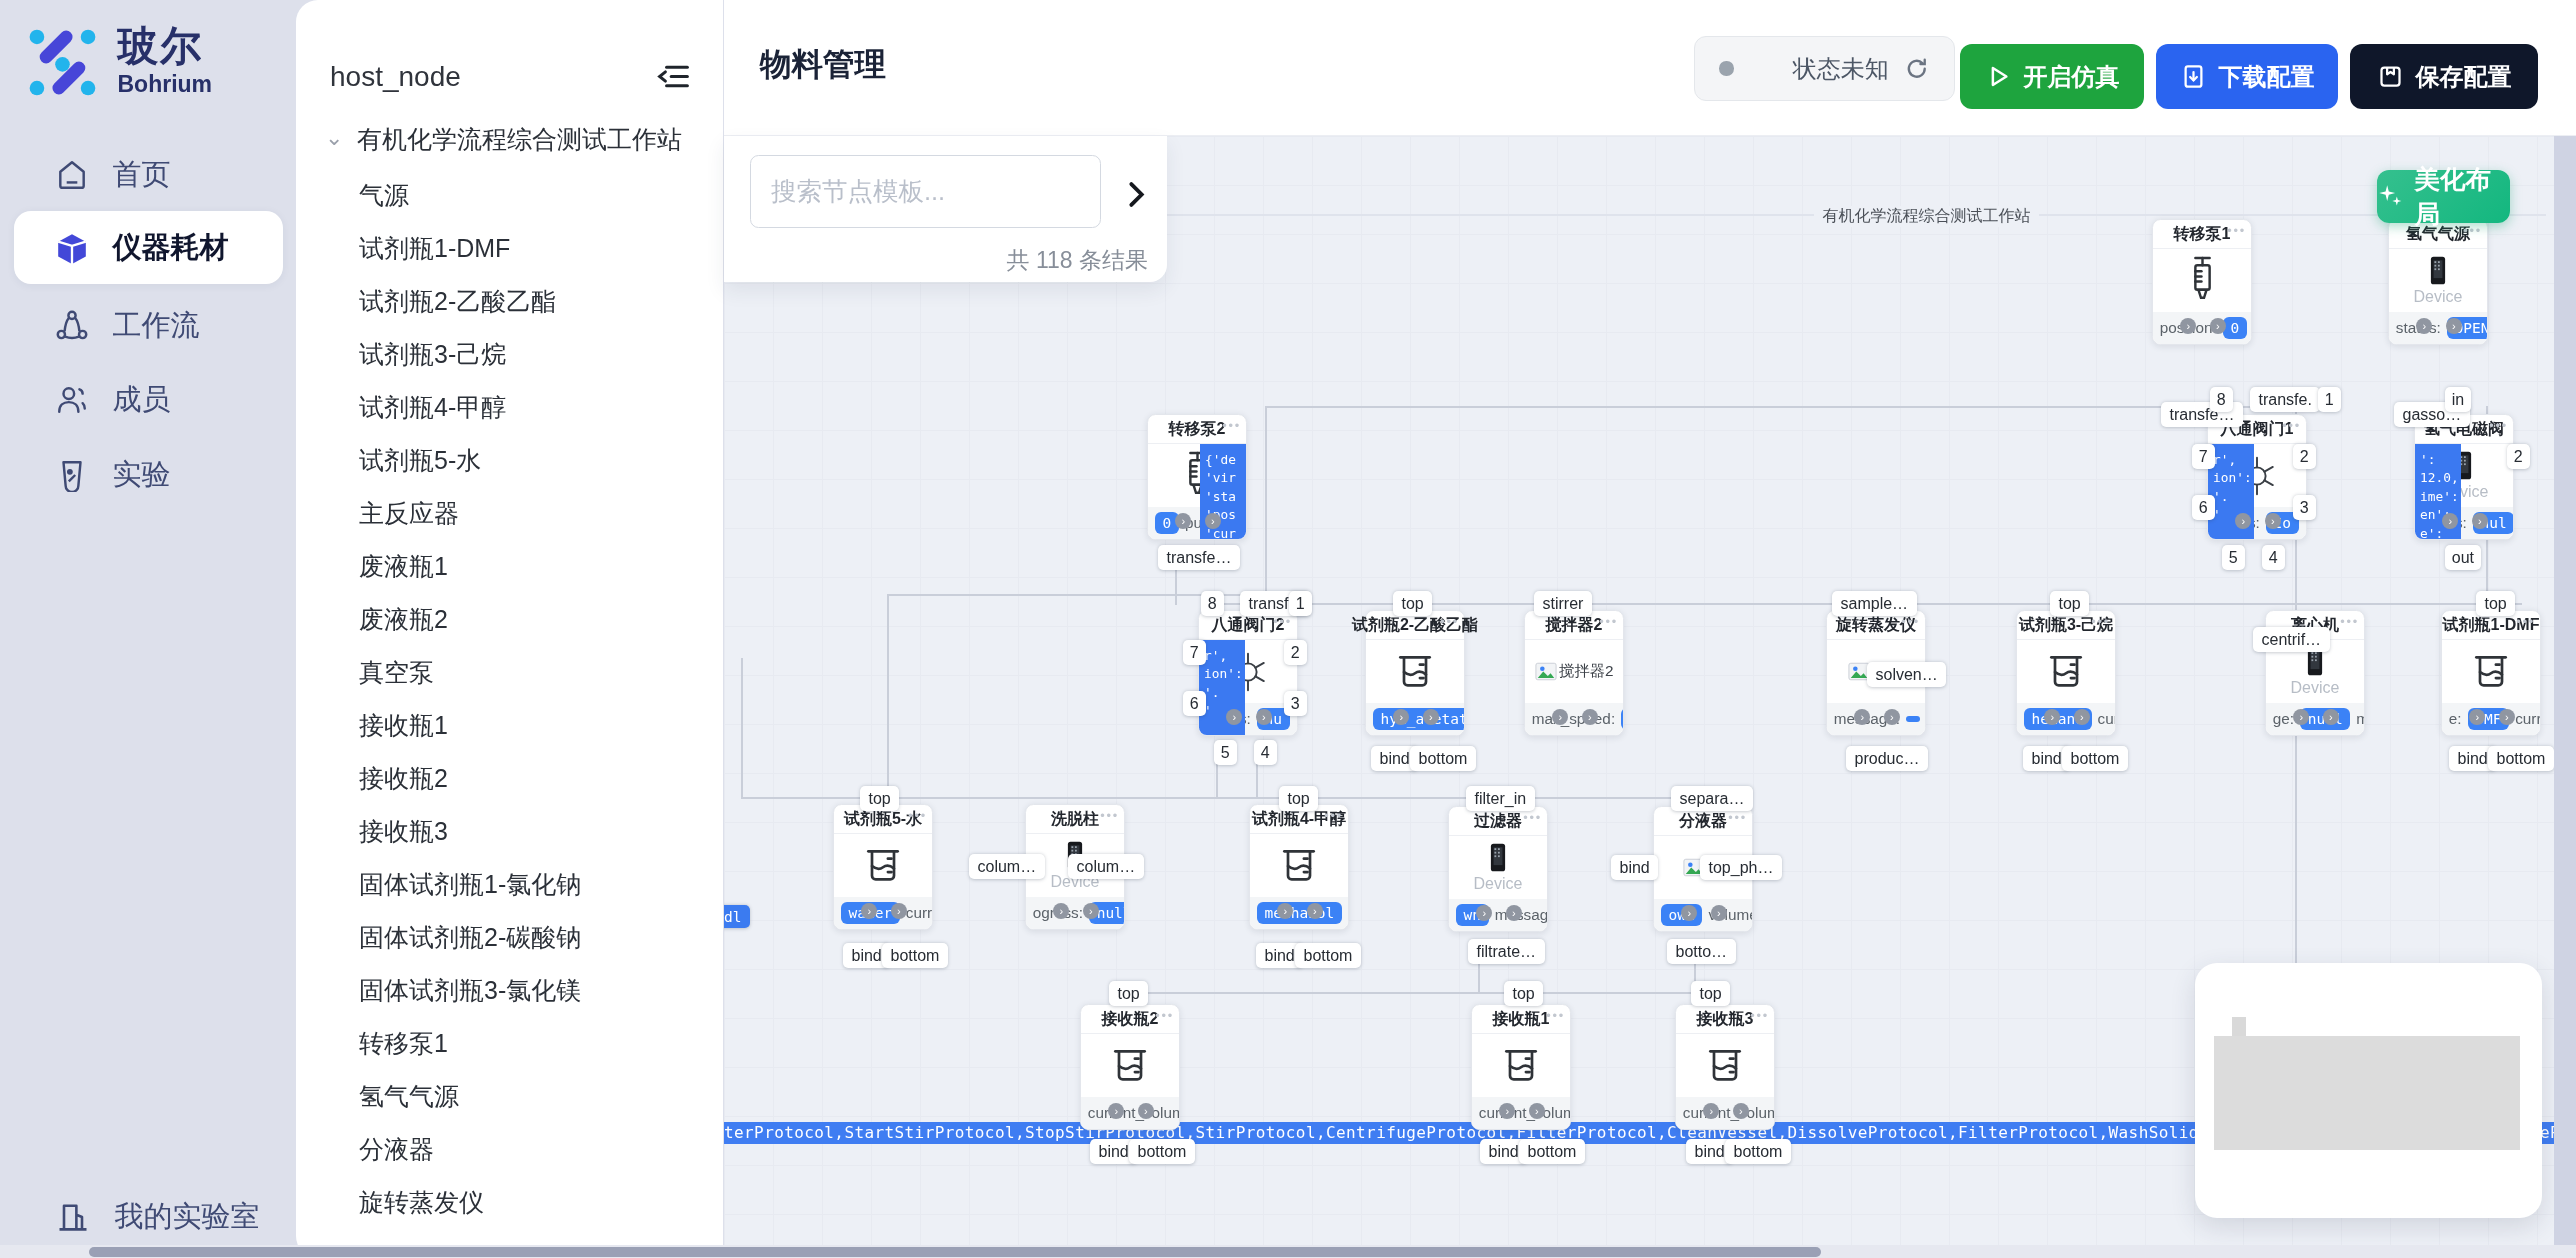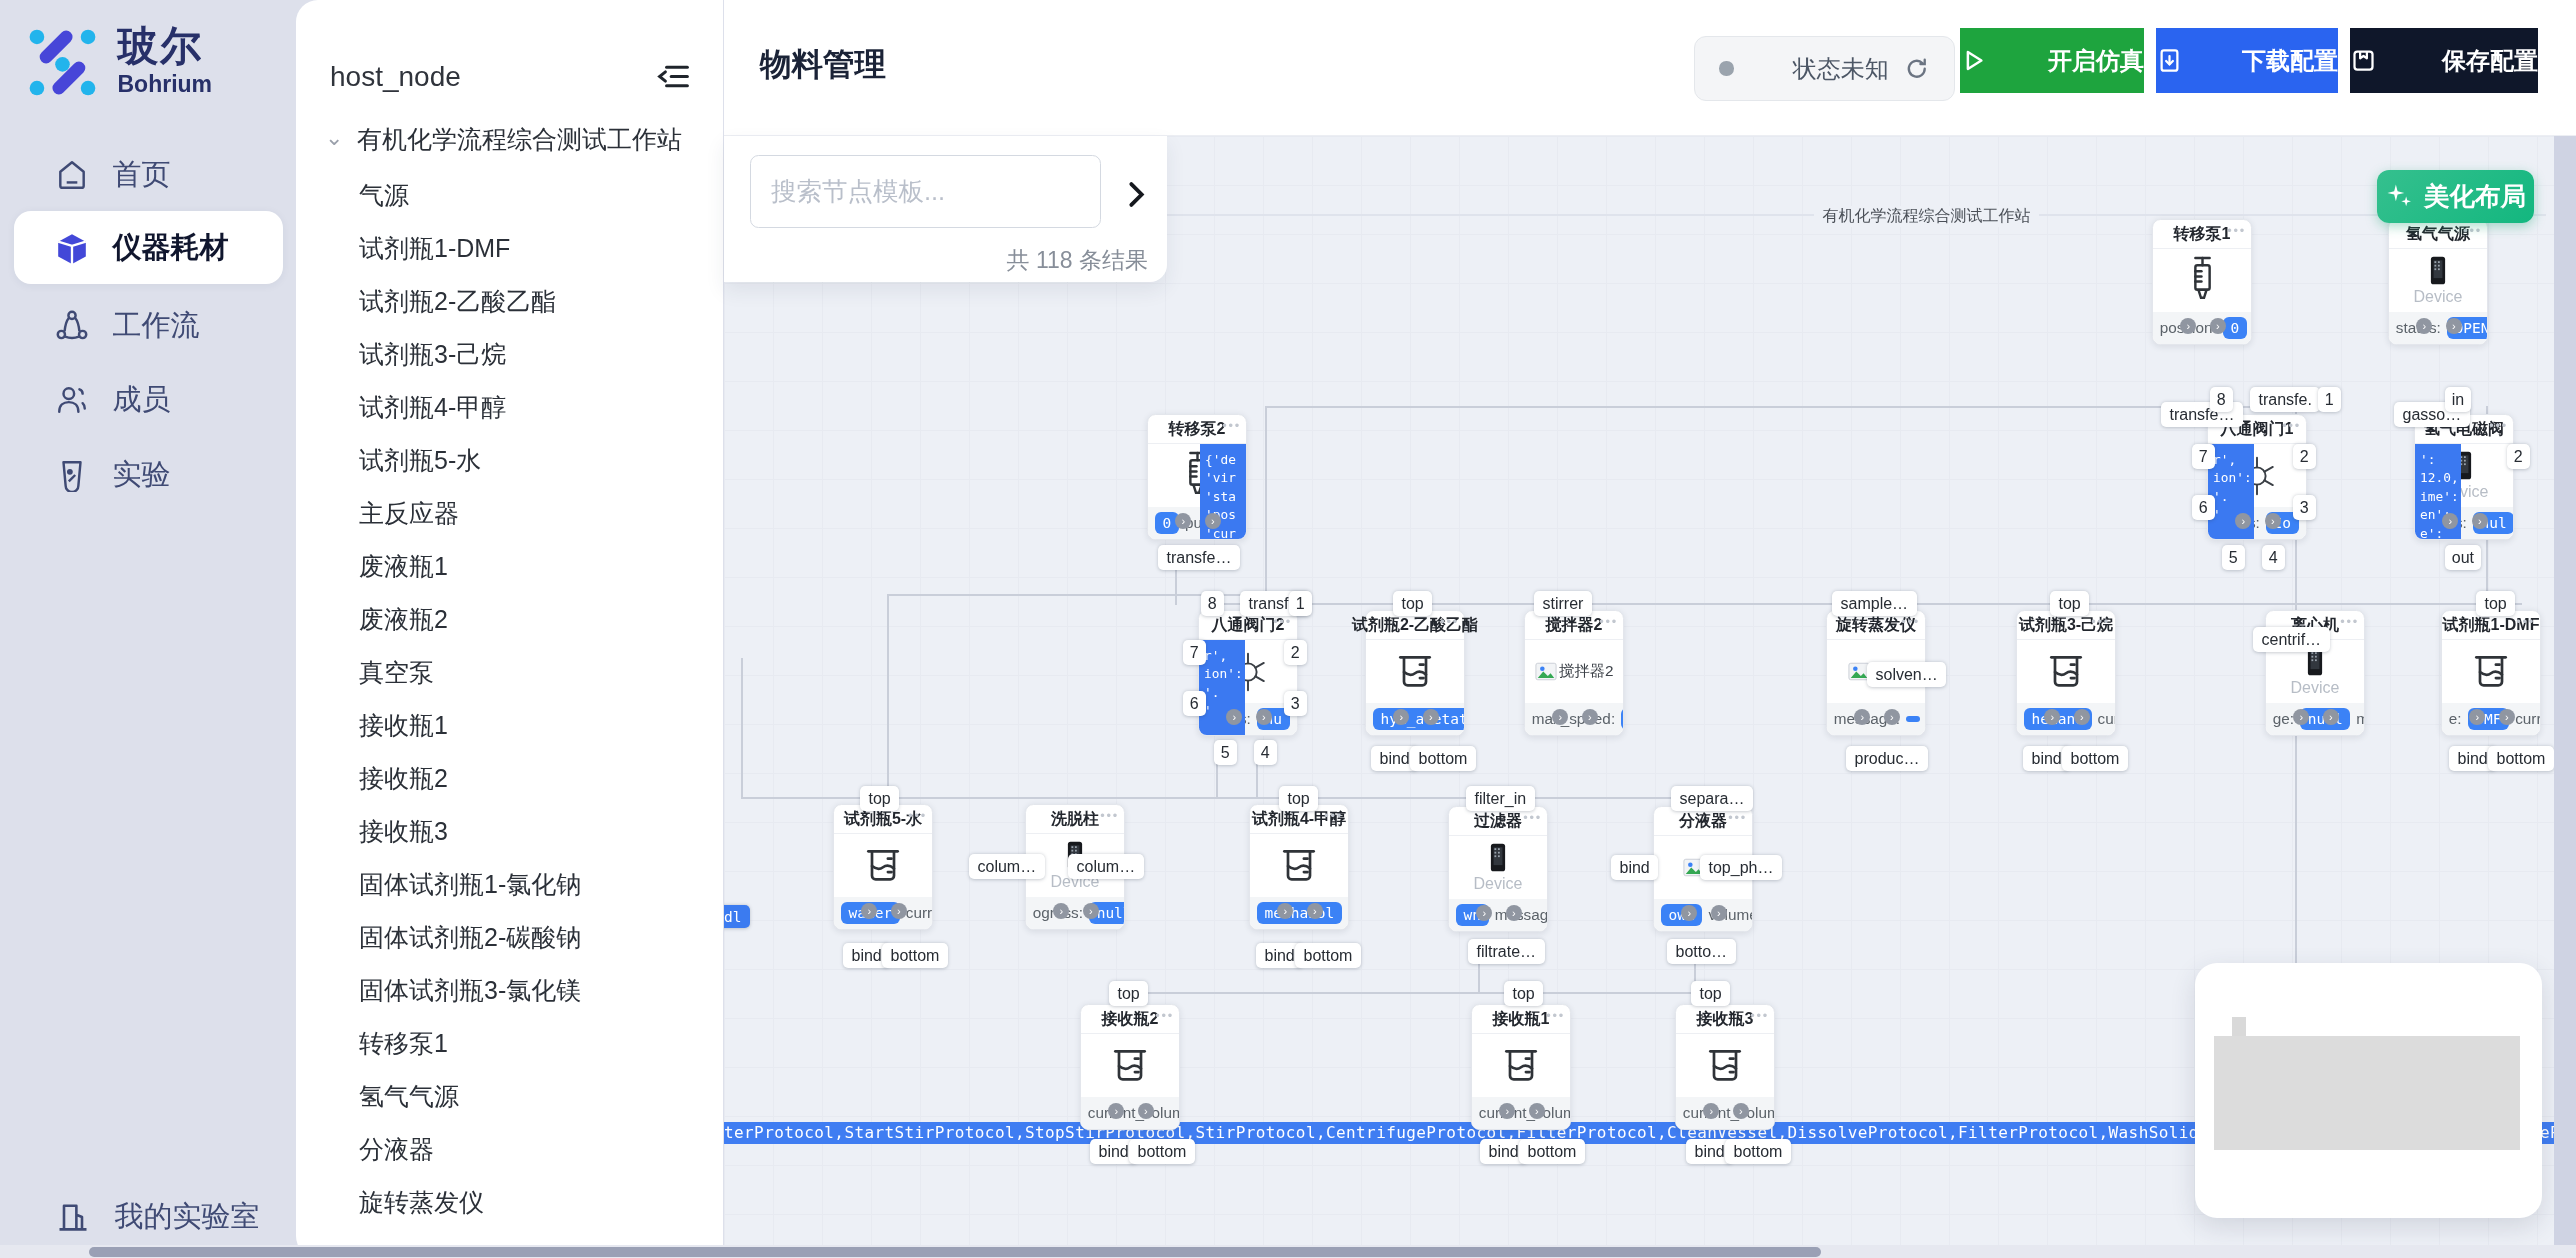--- a/index.html
+++ b/index.html
@@ -36,22 +36,22 @@
 
   
   #main-header { position:absolute; left:724px; top:0; width:1852px; height:136px; background:#ffffff;
     border-bottom:1.7px solid #eceef3; z-index:65; }
   #page-title { position:absolute; left:36px; top:44px; font-size:31.5px; font-weight:bold; color:#1b2337; }
   #status-pill { position:absolute; left:970px; top:36px; height:65px; padding:0 24px; display:flex; align-items:center;
     gap:15.3px; background:#f4f5f7; border:1.7px solid #e4e7eb; border-radius:12px; cursor:pointer; }
   #status-dot { width:14.5px; height:14.5px; border-radius:50%; background:#9aa3ad; }
   #status-label { font-size:24px; color:#4d5766;margin-left:44px; }
   #status-refresh { width:25.5px; height:25.5px; color:#6b7482; }
-  .hd-btn { position:absolute; top:28px; height:65px; display:flex; align-items:center; justify-content:space-between;
-    gap:12px; border-radius:0; color:#fff; font-size:24px; font-weight:bold; cursor:pointer; }
+  .hd-btn { position:absolute; top:44px; height:65px; display:flex; align-items:center; justify-content:center;
+    gap:12px; border-radius:12px; color:#fff; font-size:24px; font-weight:bold; cursor:pointer; }
   .hd-btn svg { width:27px; height:27px; }
   #btn-sim  { left:1236px; width:184px; background:#1ea43e; }
   #btn-down { left:1432px; width:182px; background:#2a64f0; }
   #btn-save { left:1626px; width:188px; background:#0f172a; }
 
   
   #canvas { position:absolute; left:724px; top:136px; width:1852px; height:1122px; overflow:hidden;
     background:#edf0f6;
     background-image:linear-gradient(#e7eaf1 0.9px, transparent 0.9px), linear-gradient(90deg,#e7eaf1 0.9px, transparent 0.9px);
     background-size:49px 49px; }
@@ -82,21 +82,21 @@
   .code-panel.right { right:0; border-radius:0 0 7.7px 0; }
   .portdot { position:absolute; width:16px; height:16px; border-radius:50%; background:#9096a1; color:#fff;
     font-size:11px; display:flex; align-items:center; justify-content:center; bottom:10.2px; z-index:7; }
   .portdot.d1 { left:28%; } .portdot.d2 { left:58%; }
 
   .chip { position:absolute; background:#fff; border-radius:5.1px; padding:2.6px 8.5px; font-size:16px; color:#272c33;
     box-shadow:0 0.9px 3.4px rgba(40,50,70,.25); white-space:nowrap; z-index:40; line-height:1.25; cursor:pointer; }
   .chip.port { padding:2.6px 6.8px; min-width:11px; text-align:center; }
   .chip.blue { background:#3b7bf0; color:#fff; font-family:"DejaVu Sans Mono",monospace; font-size:14.5px; }
 
-  #beautify-btn { position:absolute; left:1653px; top:34px; width:157px; height:53px; border-radius:12px;
+  #beautify-btn { position:absolute; left:1653px; top:34px; width:133px; height:53px; border-radius:12px;
     background:linear-gradient(135deg,#35c08e,#13b77f); color:#fff; font-size:25.5px; font-weight:bold;
     display:flex; align-items:center; justify-content:center; gap:10.2px; z-index:50; cursor:pointer;
     box-shadow:0 3.4px 12px rgba(20,160,110,.35); }
   #beautify-btn svg { width:29px; height:29px; }
 
   #search-card { position:absolute; left:0; top:136px; width:443px; height:146px; background:#fff; z-index:72;
     border-radius:0 0 17px 0; box-shadow:0 8.5px 20.4px rgba(40,50,80,.08); }
   #search-input { position:absolute; left:25.5px; top:19px; width:351px; height:73px; border:1.7px solid #d4d9e1;
     border-radius:8.5px; font-size:25.5px; padding:0 20.4px; color:#333; outline:none; font-family:"Liberation Sans",sans-serif; }
   #search-input::placeholder { color:#b9bfca; }

